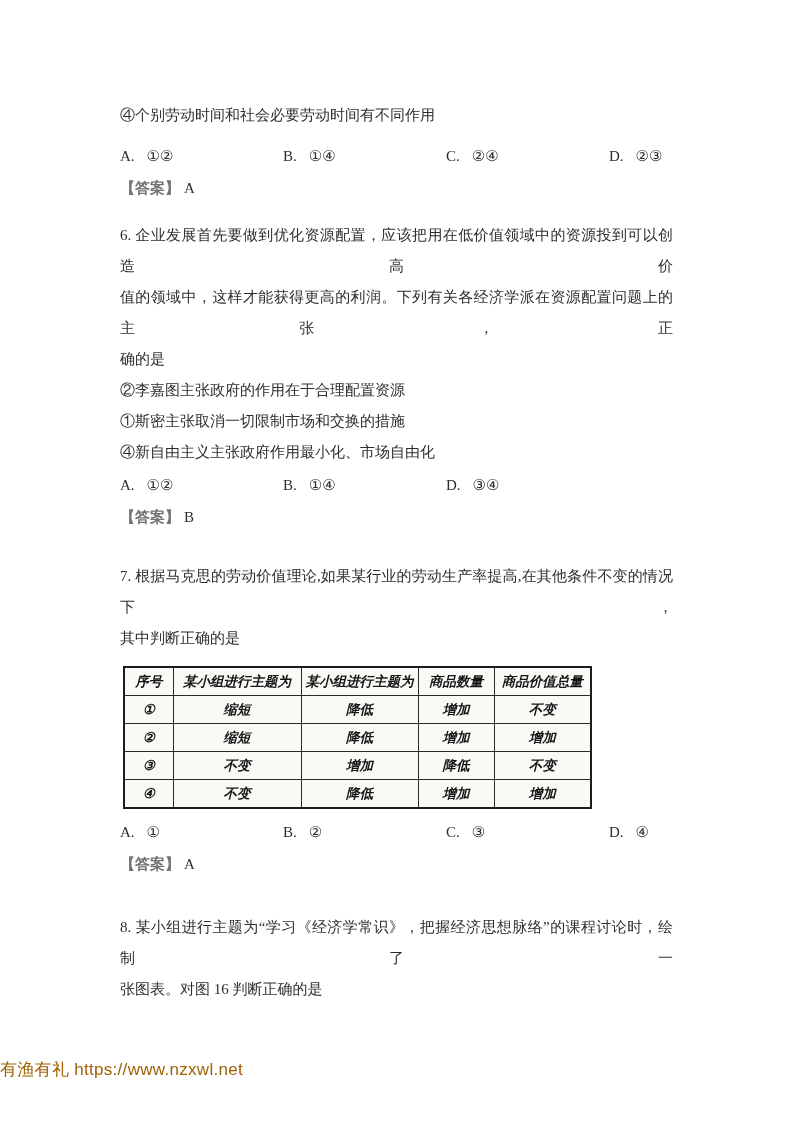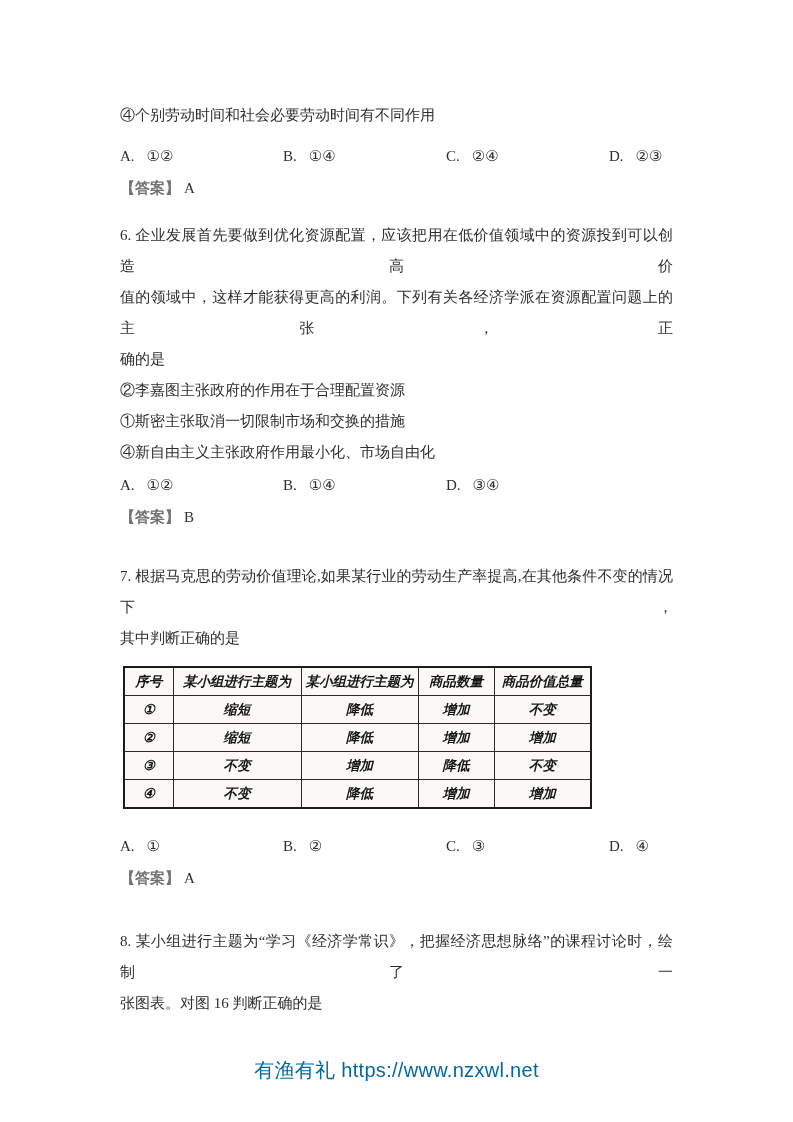--- a/index.html
+++ b/index.html
@@ -48,30 +48,30 @@
   table.q7-table th, table.q7-table td {
     border:1px solid #2a2a2a;
     height:19px;
     padding:4px 2px;
     text-align:center;
     vertical-align:middle;
     overflow:hidden;
     white-space:nowrap;
   }
   table.q7-table { border:2px solid #1c1c1c; }
-  .q7-options { margin-top:22px; }
+  .q7-options { margin-top:8px; }
 
   .footer {
     position:absolute;
     left:0; right:0; top:1058px;
-    text-align:center;
+    text-align:left;
     font-family:"Liberation Sans","DejaVu Sans",sans-serif;
-    font-size:20px;
+    font-size:17px;
     line-height:24px;
-    color:#0369a1;
+    color:#a16207;
     letter-spacing:0.3px;
   }
 </style>
 </head>
 <body>
 
 <div class="page">
   <div class="content">
 
     <section>

